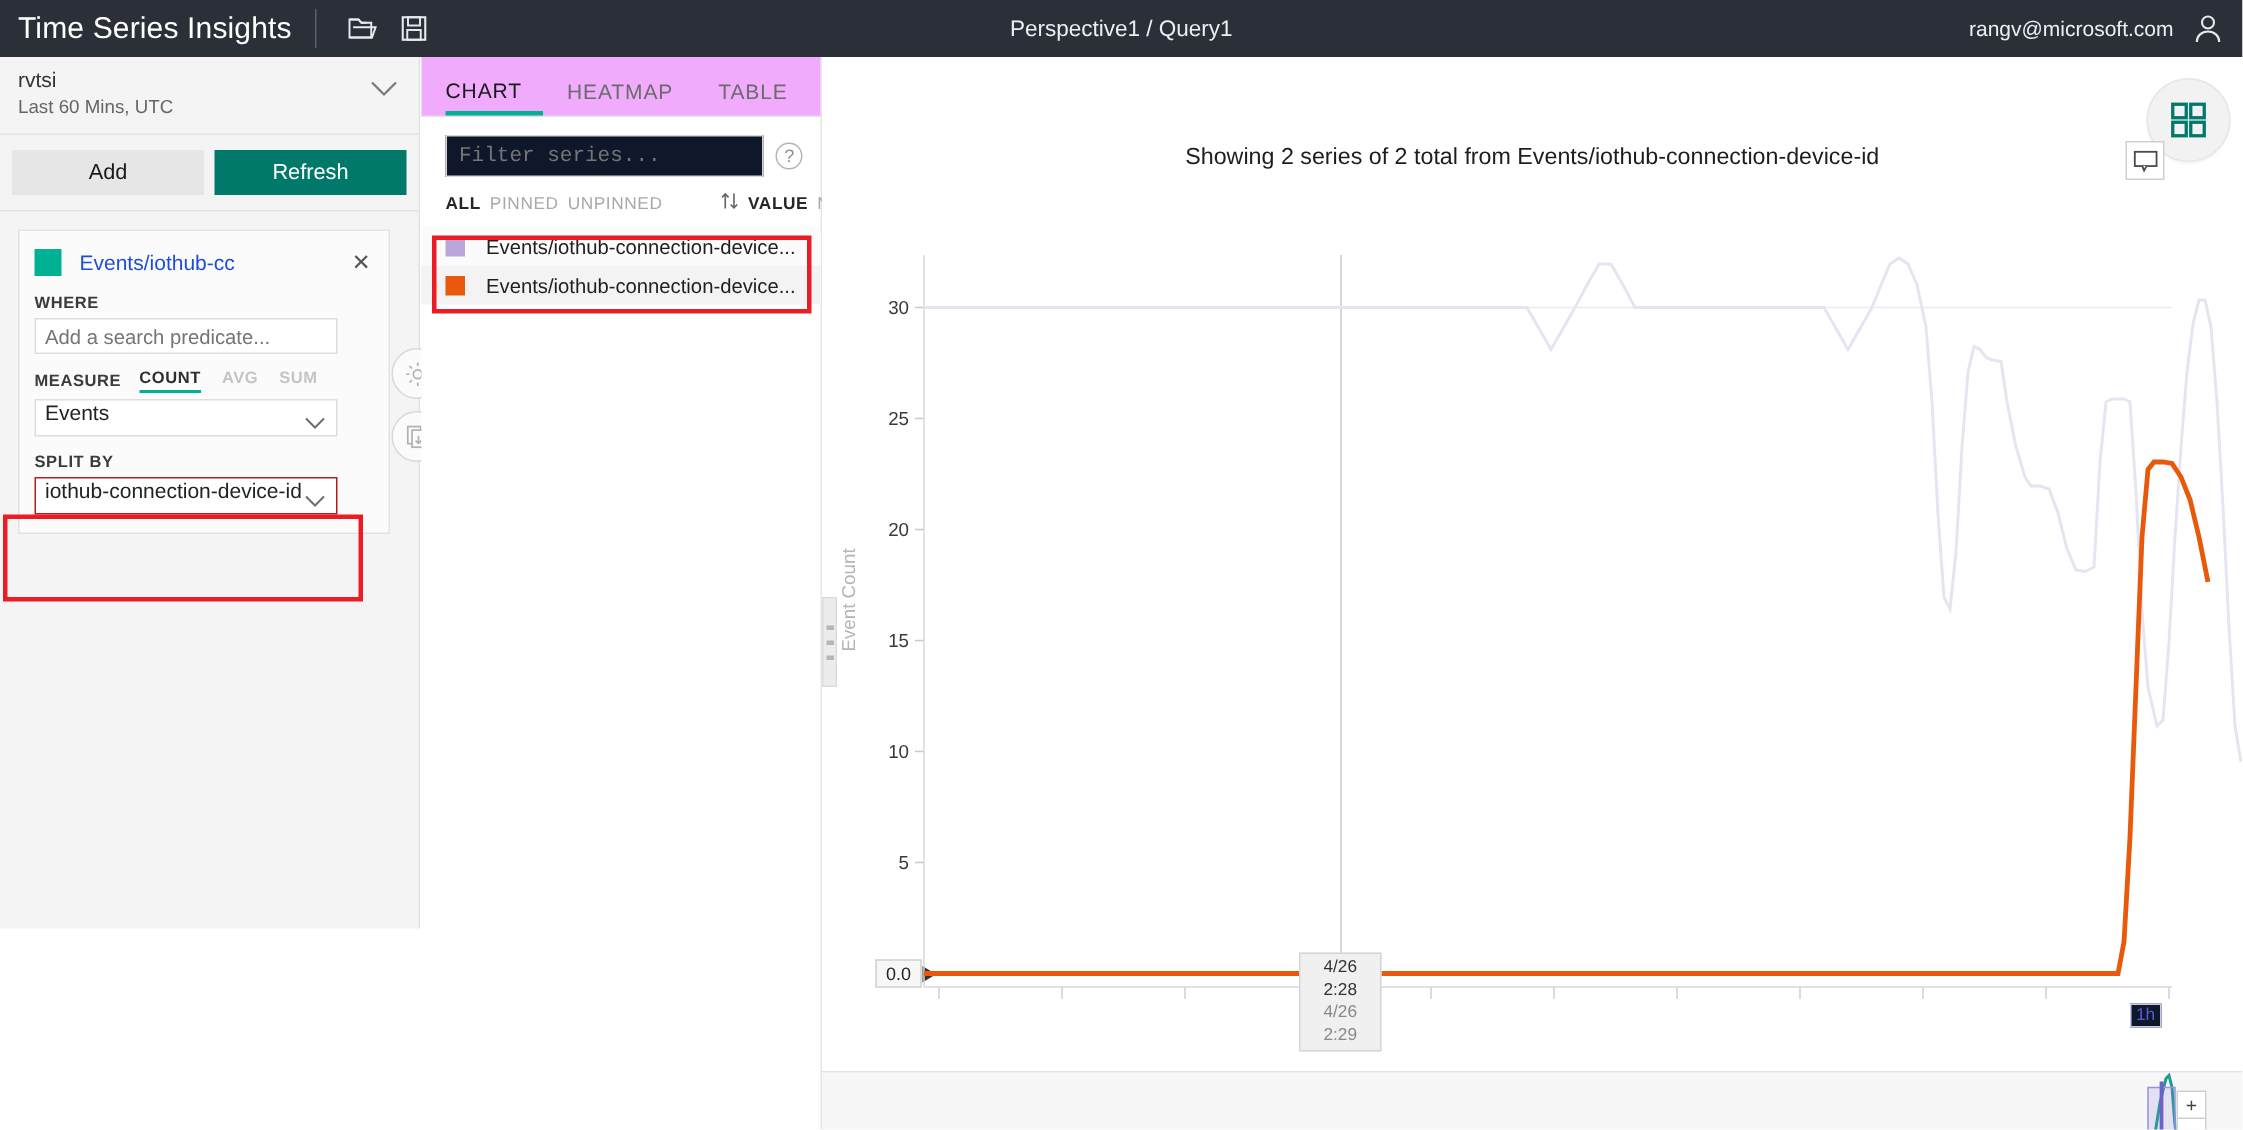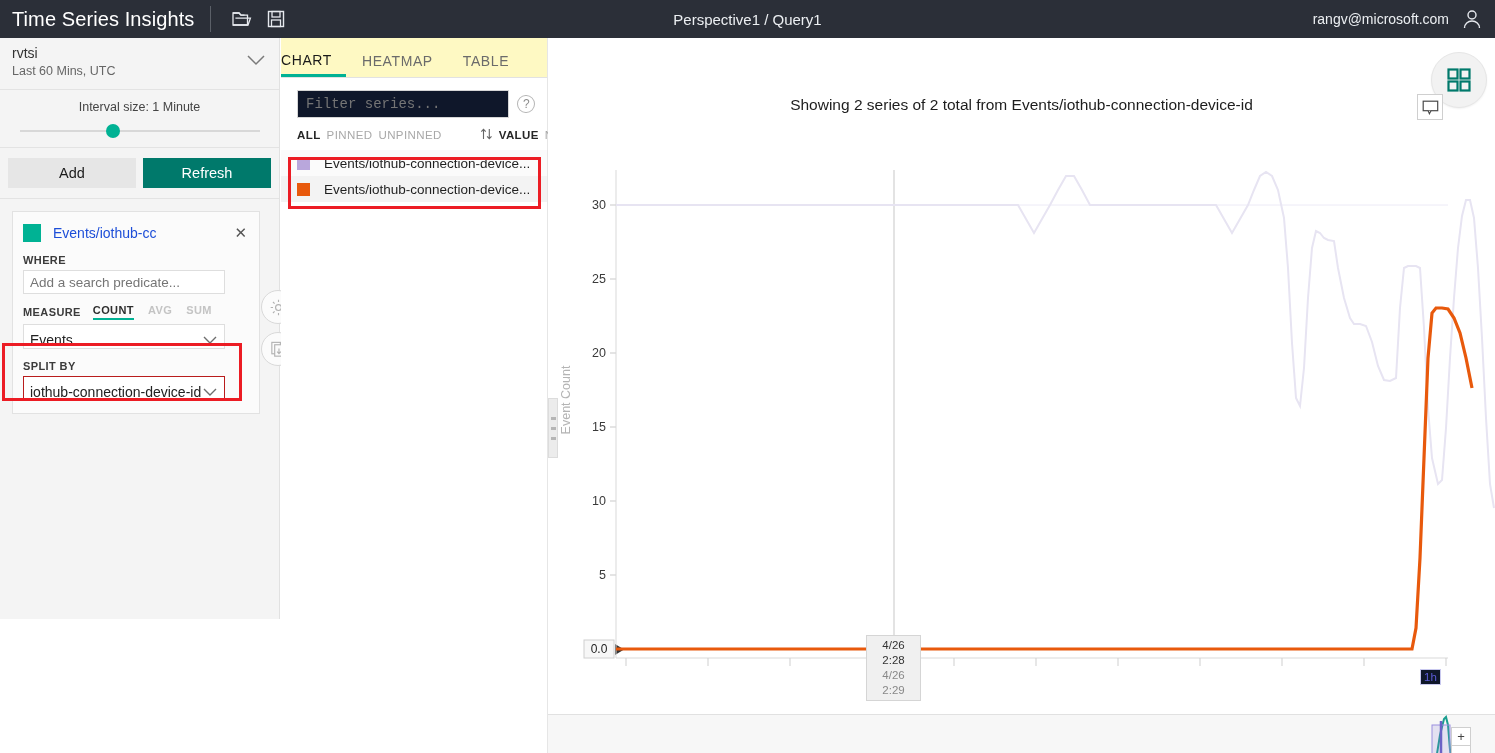--- a/index.html
+++ b/index.html
@@ -92,21 +92,21 @@
     width: 202px; height: 24px; border: 1px solid #dedede; background: #fff;
     font-size: 13.5px; color: #888; padding: 0 6px; outline: none;
     font-family: "Liberation Sans", sans-serif;
   }
   .measure-row { display: flex; align-items: flex-end; gap: 12px; margin-top: 10px; }
   .measure-tabs { display: flex; gap: 14px; font-size: 11px; font-weight: bold; letter-spacing: .4px; }
   .mtab { color: #c4c4c4; cursor: pointer; padding-bottom: 2px; }
   .mtab.active { color: #2e2e2e; border-bottom: 2px solid #00b294; }
   .select {
     width: 202px; height: 25px; border: 1px solid #dedede; background: #fff;
-    display: flex; align-items: flex-end; padding: 0 6px; font-size: 14px; color: #222;
+    display: flex; align-items: flex-start; padding: 0 6px; font-size: 14px; color: #222;
     cursor: pointer; margin-top: 4px; position: relative;
   }
   .select.teal { border: 1px solid #b91c1c; }
   .select .chev { position: absolute; right: 7px; top: 7px; }
   .splitby-block { margin-top: 11px; }
   .side-circles { position: absolute; right: -36px; top: 78px; }
   .circ {
     width: 34px; height: 34px; border-radius: 50%; border: 1px solid #d9d9d9;
     display: flex; align-items: center; justify-content: center; margin-bottom: 8px;
     background: #fbfbfb; cursor: pointer;
@@ -115,21 +115,21 @@
   
   .redbox { position: absolute; border: 3px solid #ec1c24; pointer-events: none; }
 
   
   .seriespanel {
     position: absolute; left: 281px; top: 38px; width: 267px; height: 715px;
     background: #ffffff; border-right: 1px solid #e6e6e6;
   }
   .tabsrow {
     height: 40px; display: flex; align-items: flex-end; gap: 0;
-    border-bottom: 1px solid #e2e2e2; padding-left: 0; background: #fef9c3;
+    border-bottom: 1px solid #e2e2e2; padding-left: 16px; background: #f0abfc;
   }
   .tab {
     font-size: 14px; letter-spacing: .6px; color: #6b6b6b; padding: 0 14px 8px 0;
     margin-right: 16px; cursor: pointer;
   }
   .tab.active { color: #1a1a1a; border-bottom: 3px solid #00b294; padding-bottom: 6px; }
   .filterrow { padding: 12px 12px 0 16px; display: flex; align-items: center; gap: 8px; }
   .filterbox {
     width: 218px; height: 28px; border: 1px solid #d6d6d6; background: #0f172a;
     font-size: 14px; color: #8a8a8a; padding: 0 8px; outline: none;
@@ -252,27 +252,20 @@
     <div class="env-row">
       <div class="env-name">rvtsi</div>
       <div class="env-sub">Last 60 Mins, UTC</div>
       <span class="env-chev">
         <svg width="18" height="11" viewBox="0 0 18 11">
             <path d="M1 1l8 8 8-8" stroke="#7a7a7a" stroke-width="1.5" fill="none"></path>
           </svg>
       </span>
     </div>
 
-    <div class="interval-block">
-      <div class="interval-label">Interval size: 1 Minute</div>
-      <div class="slider-wrap">
-        <div class="slider-track"></div>
-        <div class="slider-thumb"></div>
-      </div>
-    </div>
 
     <div class="btn-row">
       <button class="btn btn-add">Add</button>
       <button class="btn btn-refresh">Refresh</button>
     </div>
 
     <div class="query-card">
       <div class="qc-head">
         <span class="qc-swatch"></span>
         <span class="qc-title">Events/iothub-cc</span>

